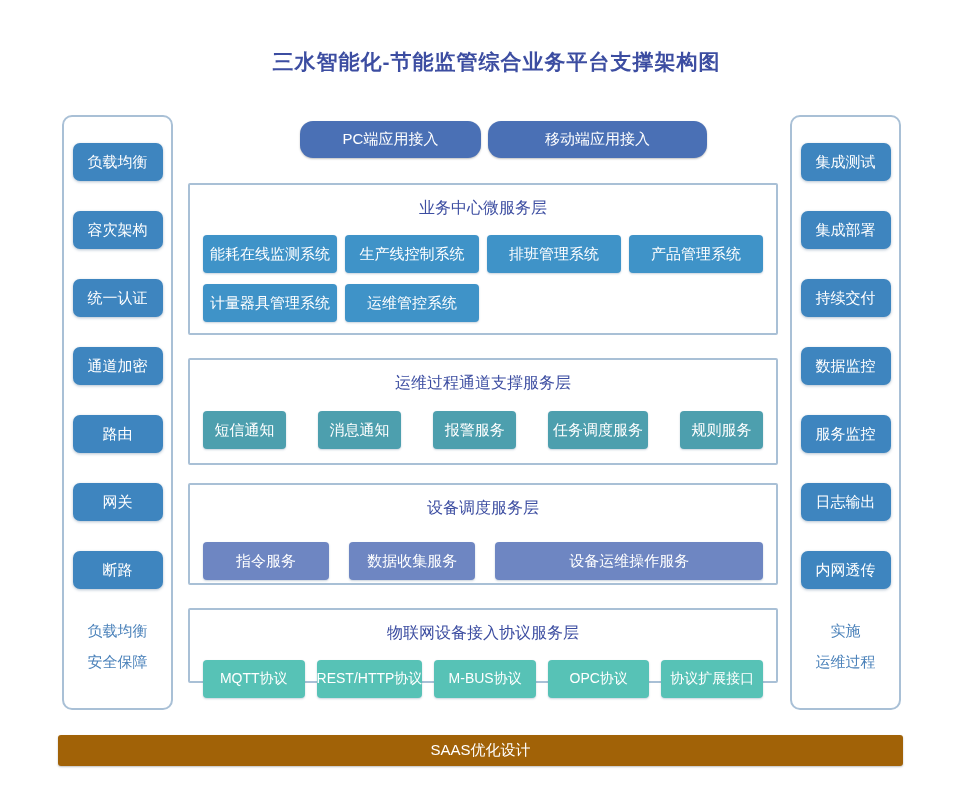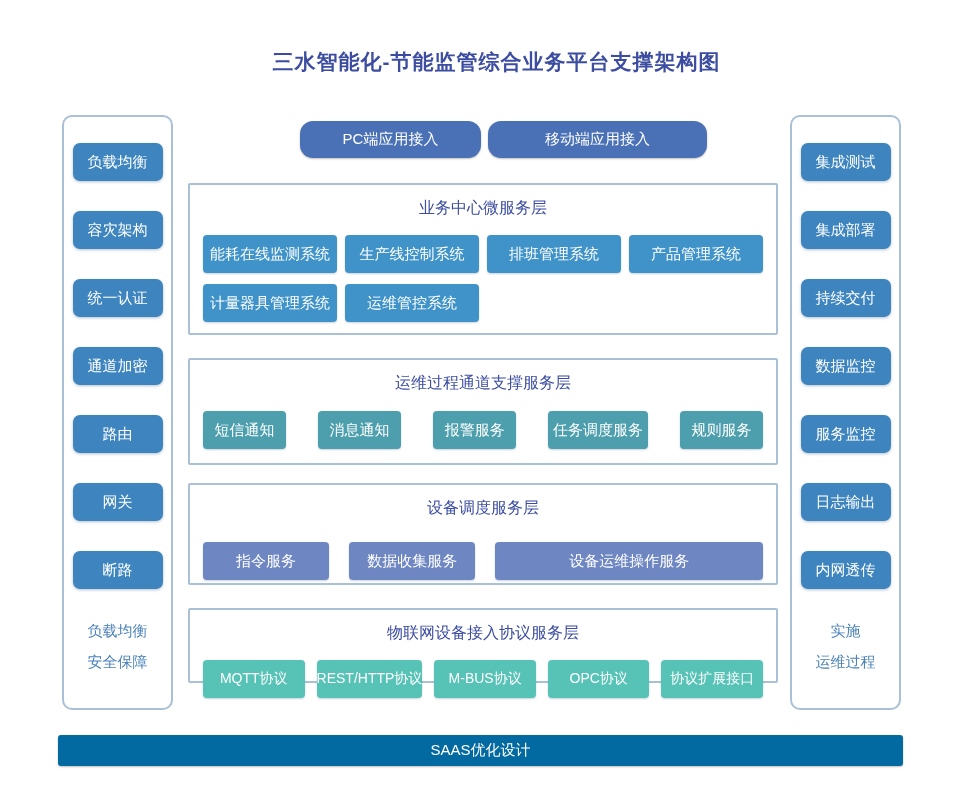--- a/index.html
+++ b/index.html
@@ -55,21 +55,21 @@
   .layer2 .box.wide{flex:1.2;}
   .layer3{top:483px;height:102px;}
   .layer3 .boxes{display:flex;gap:20px;margin:23px 13px 0;}
   .layer3 .box{background:#6e86c2;flex:1;}
   .layer3 .box.xwide{flex:2.12;}
   .layer4{top:608px;height:75px;}
   .layer4 .boxes{display:flex;gap:12px;margin:16px 13px 2px;}
   .layer4 .box{background:#57c2b6;flex:1;font-size:14px;}
   
   .footer-bar{
-    position:absolute;left:58px;top:735px;width:845px;height:31px;background:#0369a1;
+    position:absolute;left:58px;top:735px;width:845px;height:31px;background:#a16207;
     border-radius:3px;color:#fff;font-size:15px;display:flex;align-items:center;justify-content:center;
     box-shadow:0 1px 2px rgba(0,0,0,.25);
   }
 </style>
 </head>
 <body>
 
 <div class="canvas">
 
   <h1 class="title">三水智能化-节能监管综合业务平台支撑架构图</h1>

